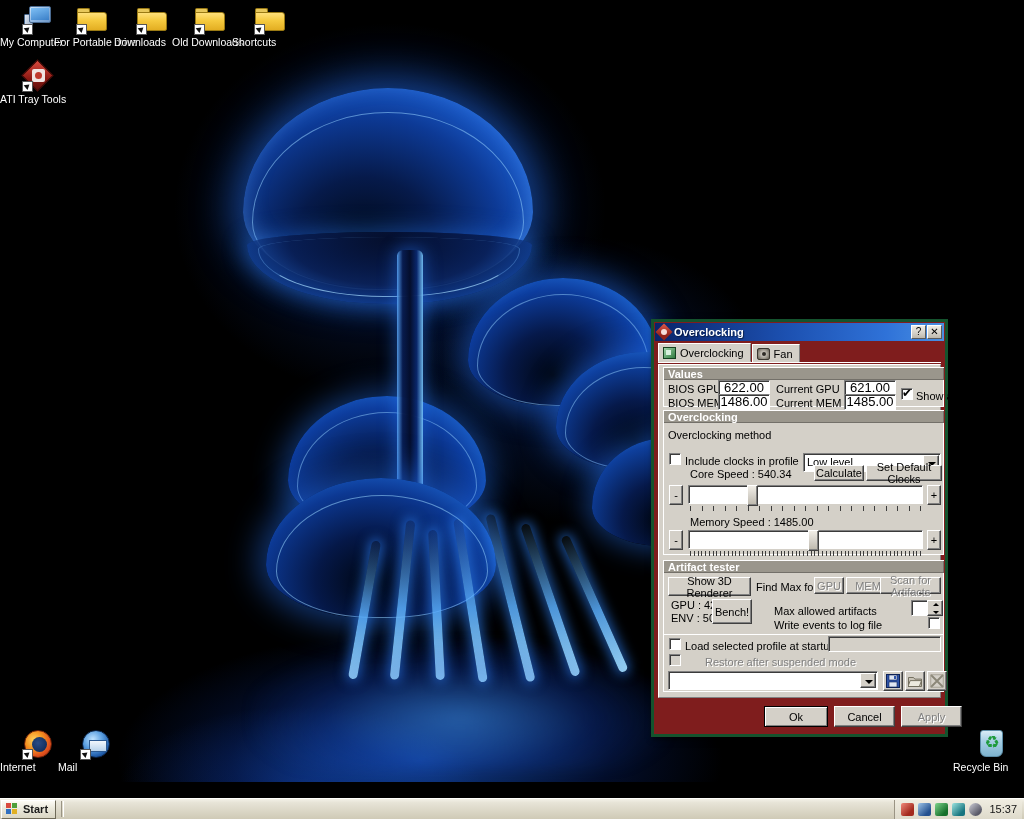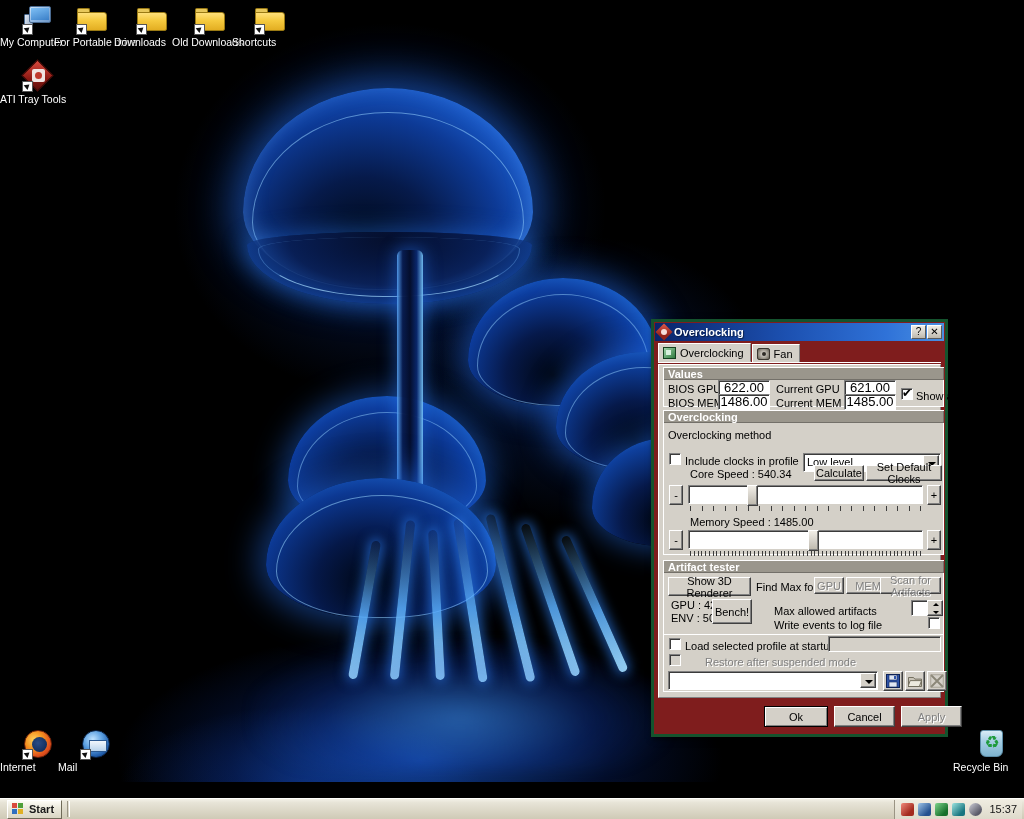--- a/index.html
+++ b/index.html
@@ -245,21 +245,21 @@
   }
 
   
   #taskbar {
     position: absolute; left: 0; bottom: 0; width: 1024px; height: 21px;
     background: linear-gradient(180deg, #f3f1e7 0%, #e7e4d7 18%, #dcd8c8 55%, #cfcab6 100%);
     border-top: 1px solid #fffffb;
     display: flex; align-items: center;
   }
   #start-btn {
-    height: 19px; margin-left: 7px; padding: 0 7px 0 4px;
+    height: 19px; margin-left: 1px; padding: 0 7px 0 4px;
     display: flex; align-items: center; gap: 4px;
     background: linear-gradient(180deg, #fdfcf6 0%, #eceadd 40%, #d9d5c3 100%);
     border: 1px solid #ffffff; border-right-color: #6f6a58; border-bottom-color: #6f6a58;
     font-size: 11px; font-weight: bold; color: #1a1a1a;
   }
   #start-flag {
     width: 13px; height: 13px; position: relative;
   }
   #start-flag i {
     position: absolute; width: 5px; height: 5px; display: block;

